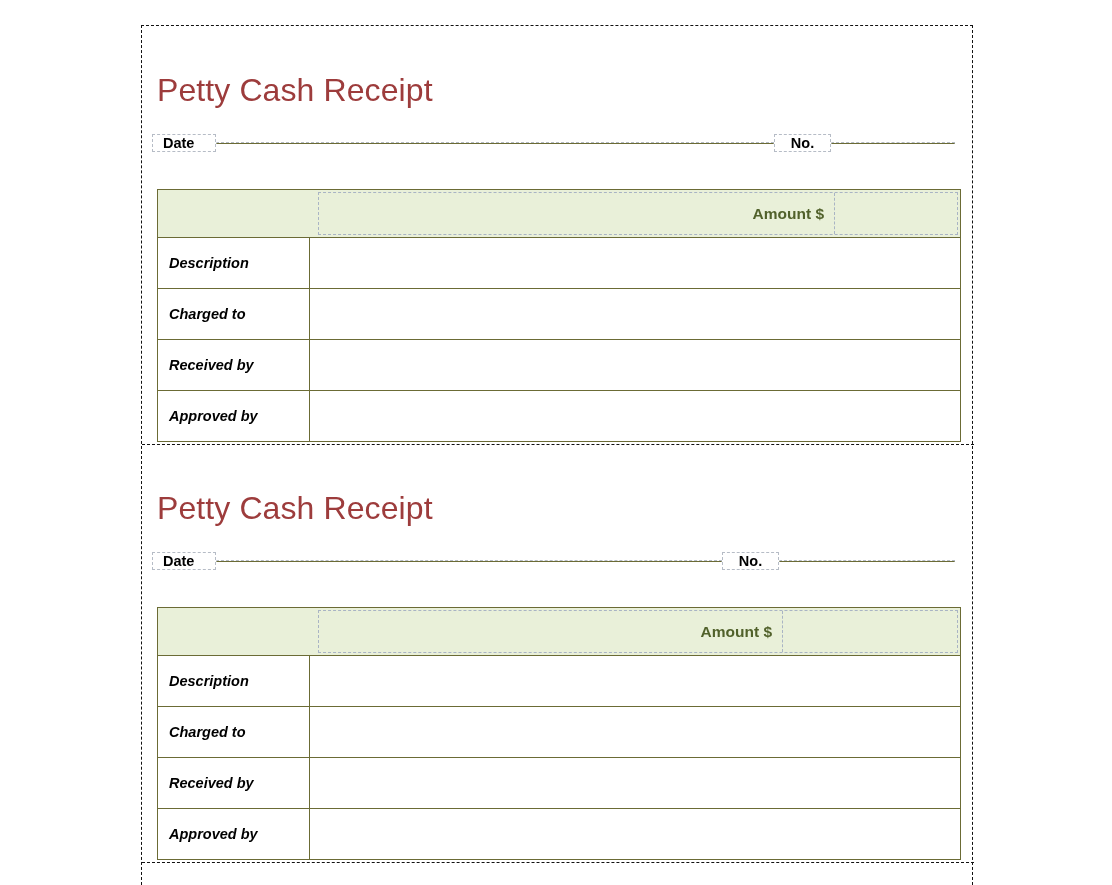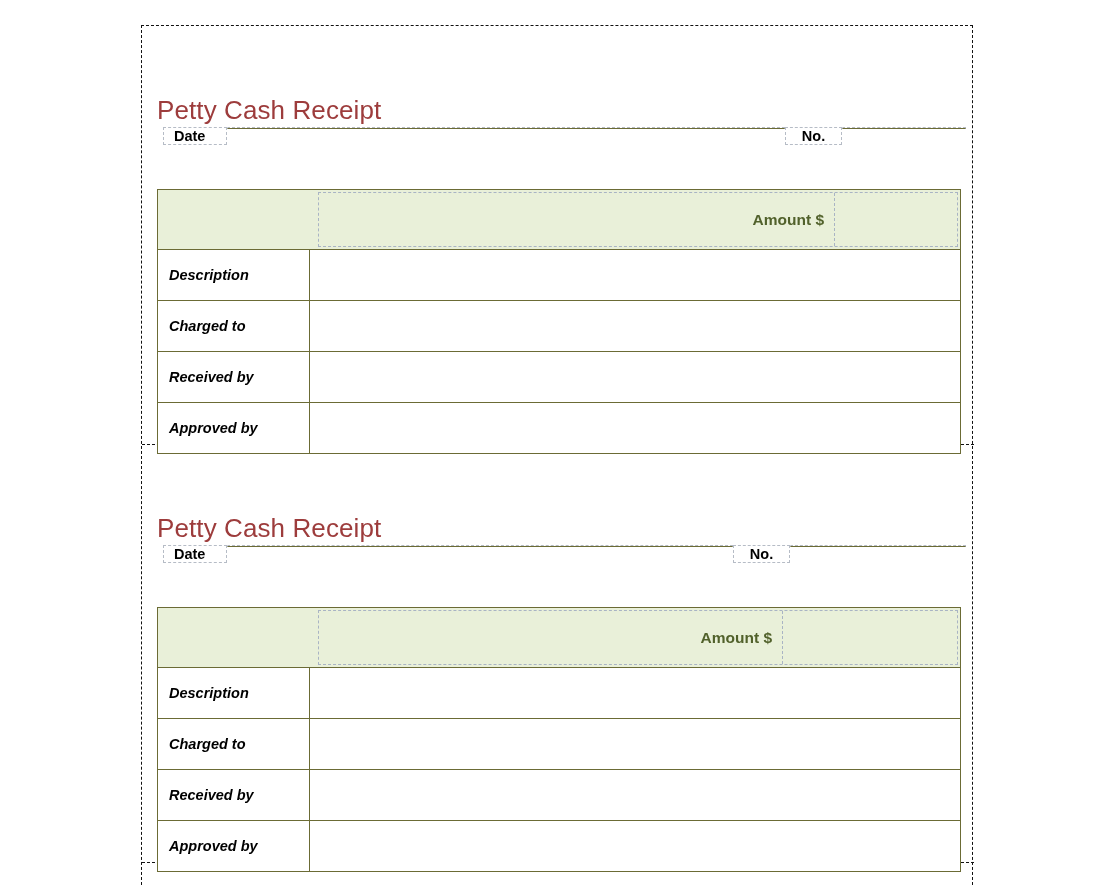--- a/index.html
+++ b/index.html
@@ -35,36 +35,35 @@
     width: 832px;
     box-sizing: border-box;
   }
   #receipt-1 { top: 0px;   height: 419px; border-bottom: 1px dashed #111111; }
   #receipt-2 { top: 419px; height: 418px; border-bottom: 1px dashed #111111; }
 
   
   .title {
     position: absolute;
     left: 15px;
-    font-size: 26px;
+    font-size: 32px;
     font-weight: 400;
     color: #9d3c3c;
     letter-spacing: 0.1px;
     white-space: nowrap;
     line-height: 1;
-    margin-top: 23px;
   }
 
   
   .daterow {
     position: absolute;
-    left: 21px;
+    left: 10px;
     height: 31px;
     display: flex;
-    align-items: flex-start;
+    align-items: center;
     box-sizing: border-box;
   }
   .cell-dotted {
     border: 1px dashed #b6bcc6;
     box-sizing: border-box;
     display: flex;
     align-items: center;
   }
   .lbl-date, .lbl-no {
     font-size: 14.5px;
@@ -88,21 +87,21 @@
   
   .rtable {
     position: absolute;
     left: 15px;
     width: 803px;
     border-collapse: collapse;
     box-sizing: border-box;
     table-layout: fixed;
   }
   .rtable .hdr {
-    height: 60px;
+    height: 48px;
     background: #eab308;
     position: relative;
   }
   .hdr-left {
     border: 1px solid #6b6b35;
     border-right: none;
     background: #e9f0d9;
   }
   .hdr-right {
     border: 1px solid #6b6b35;

